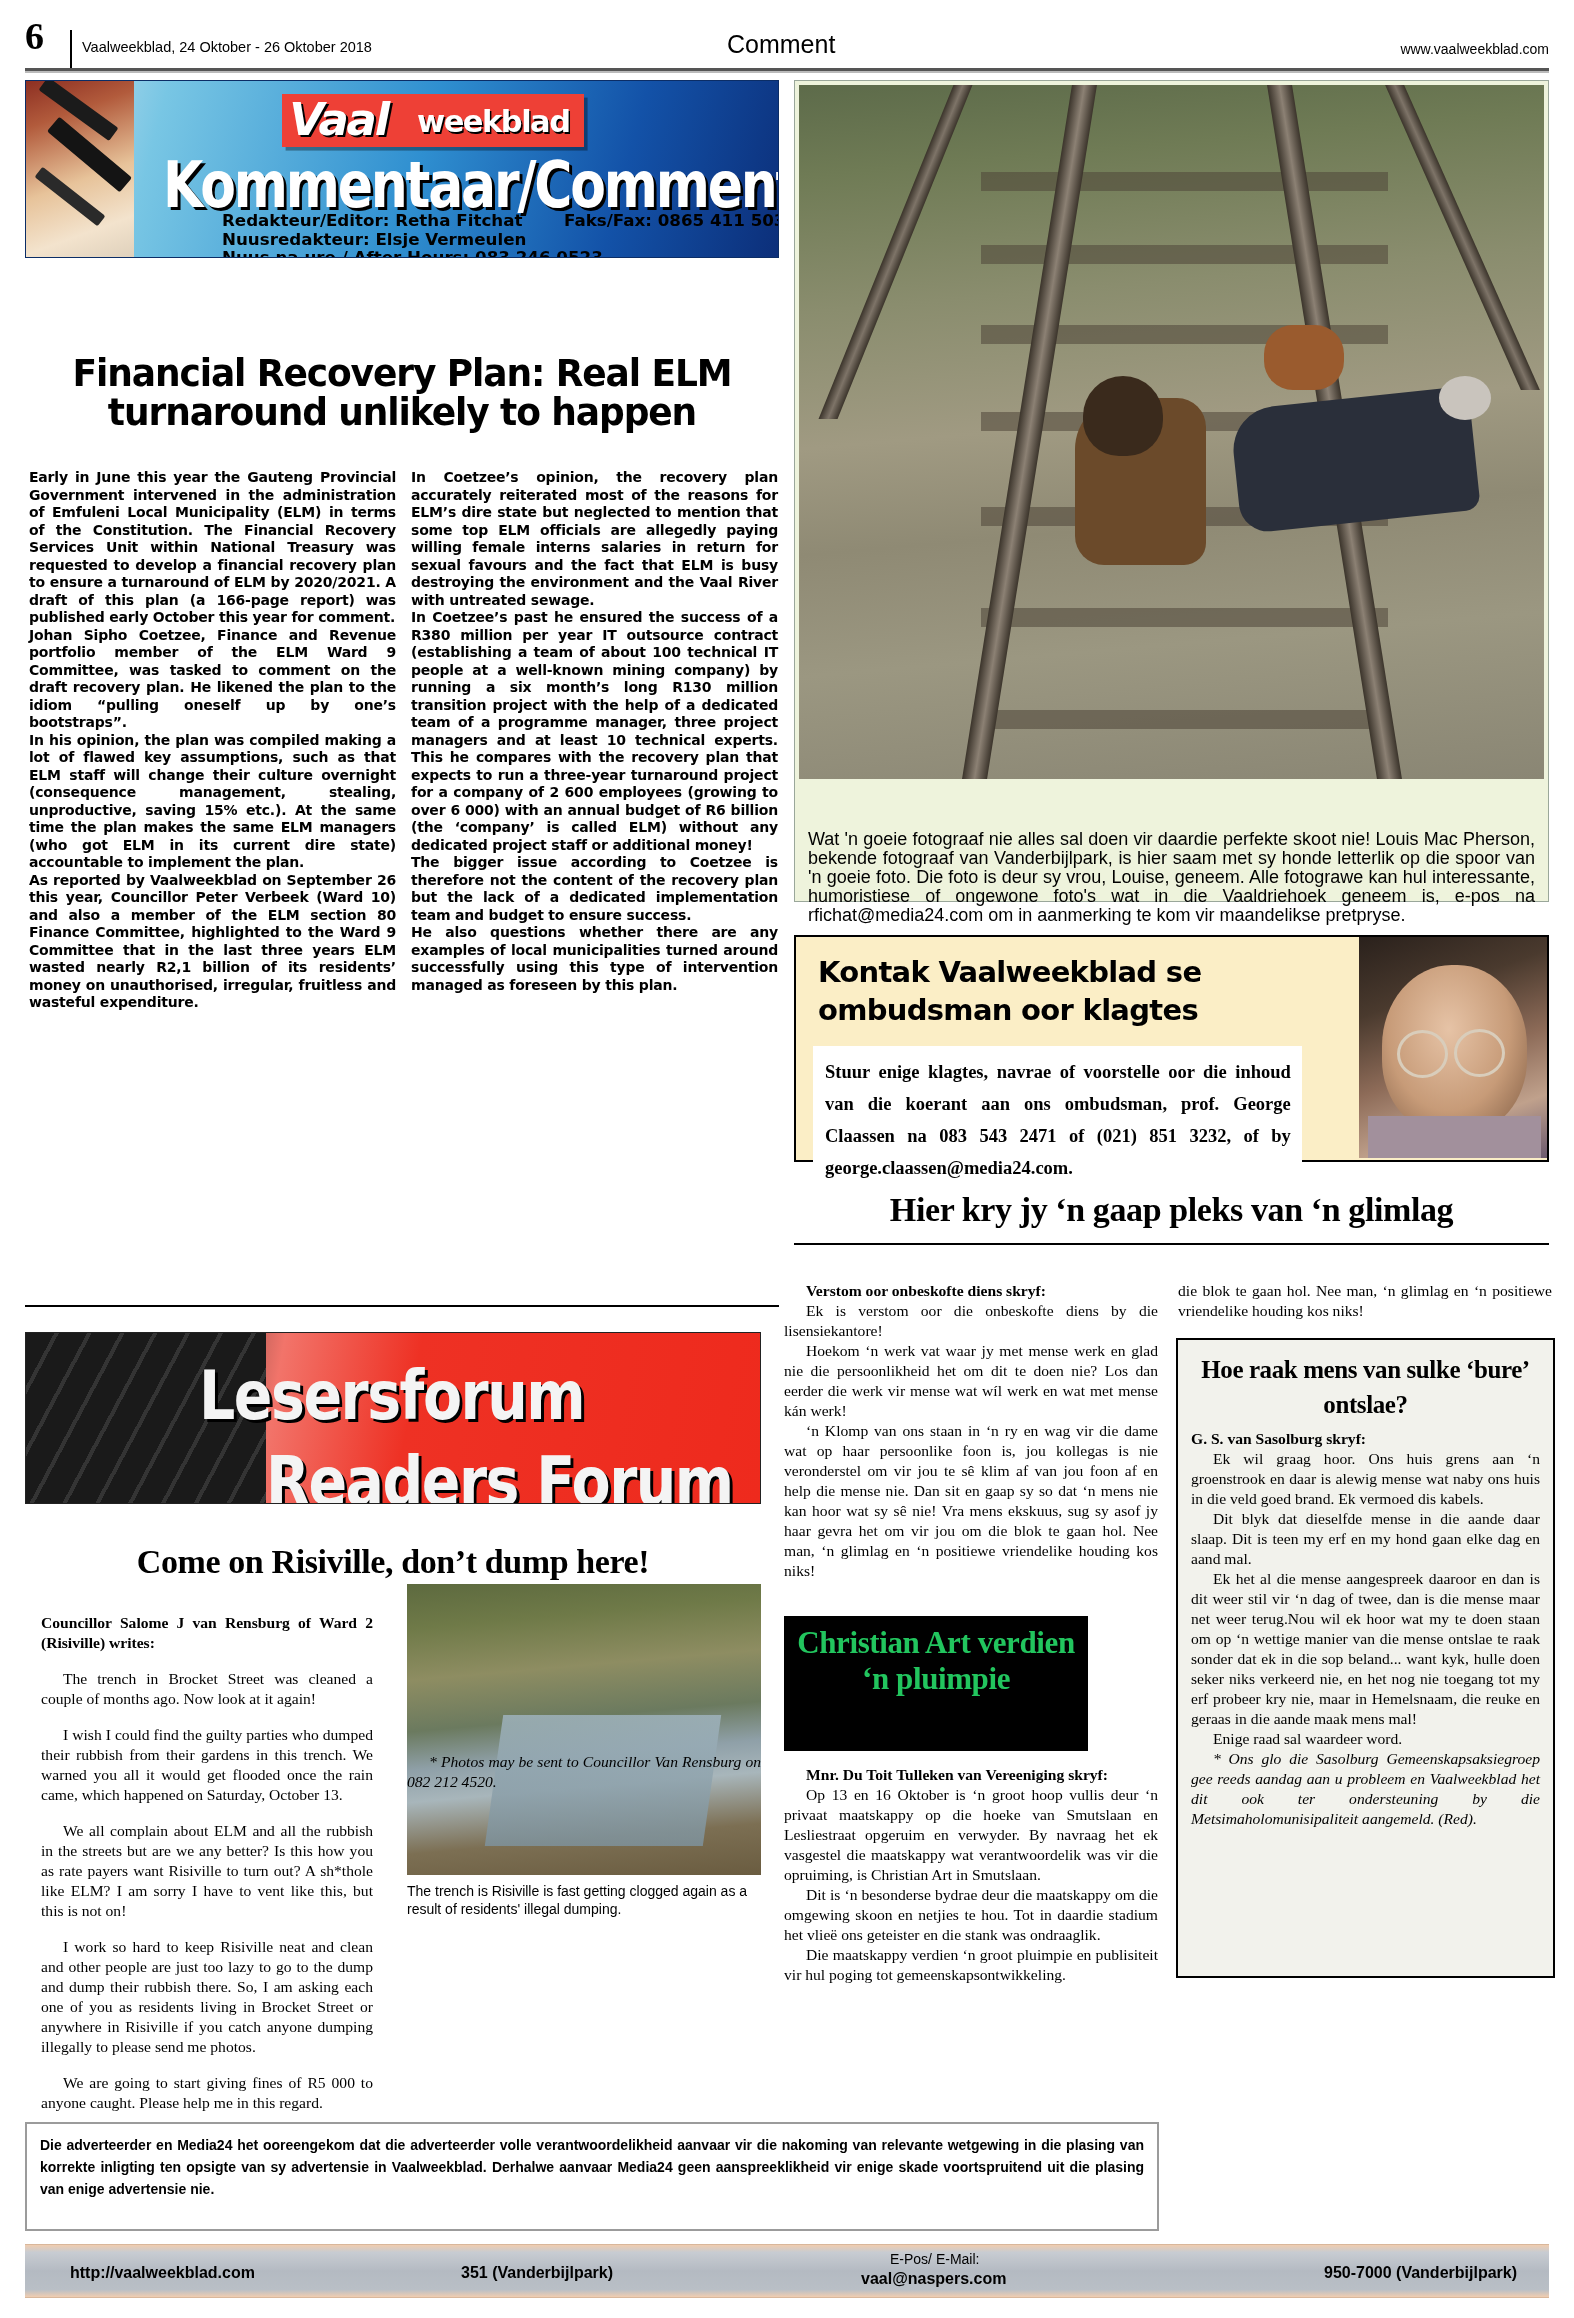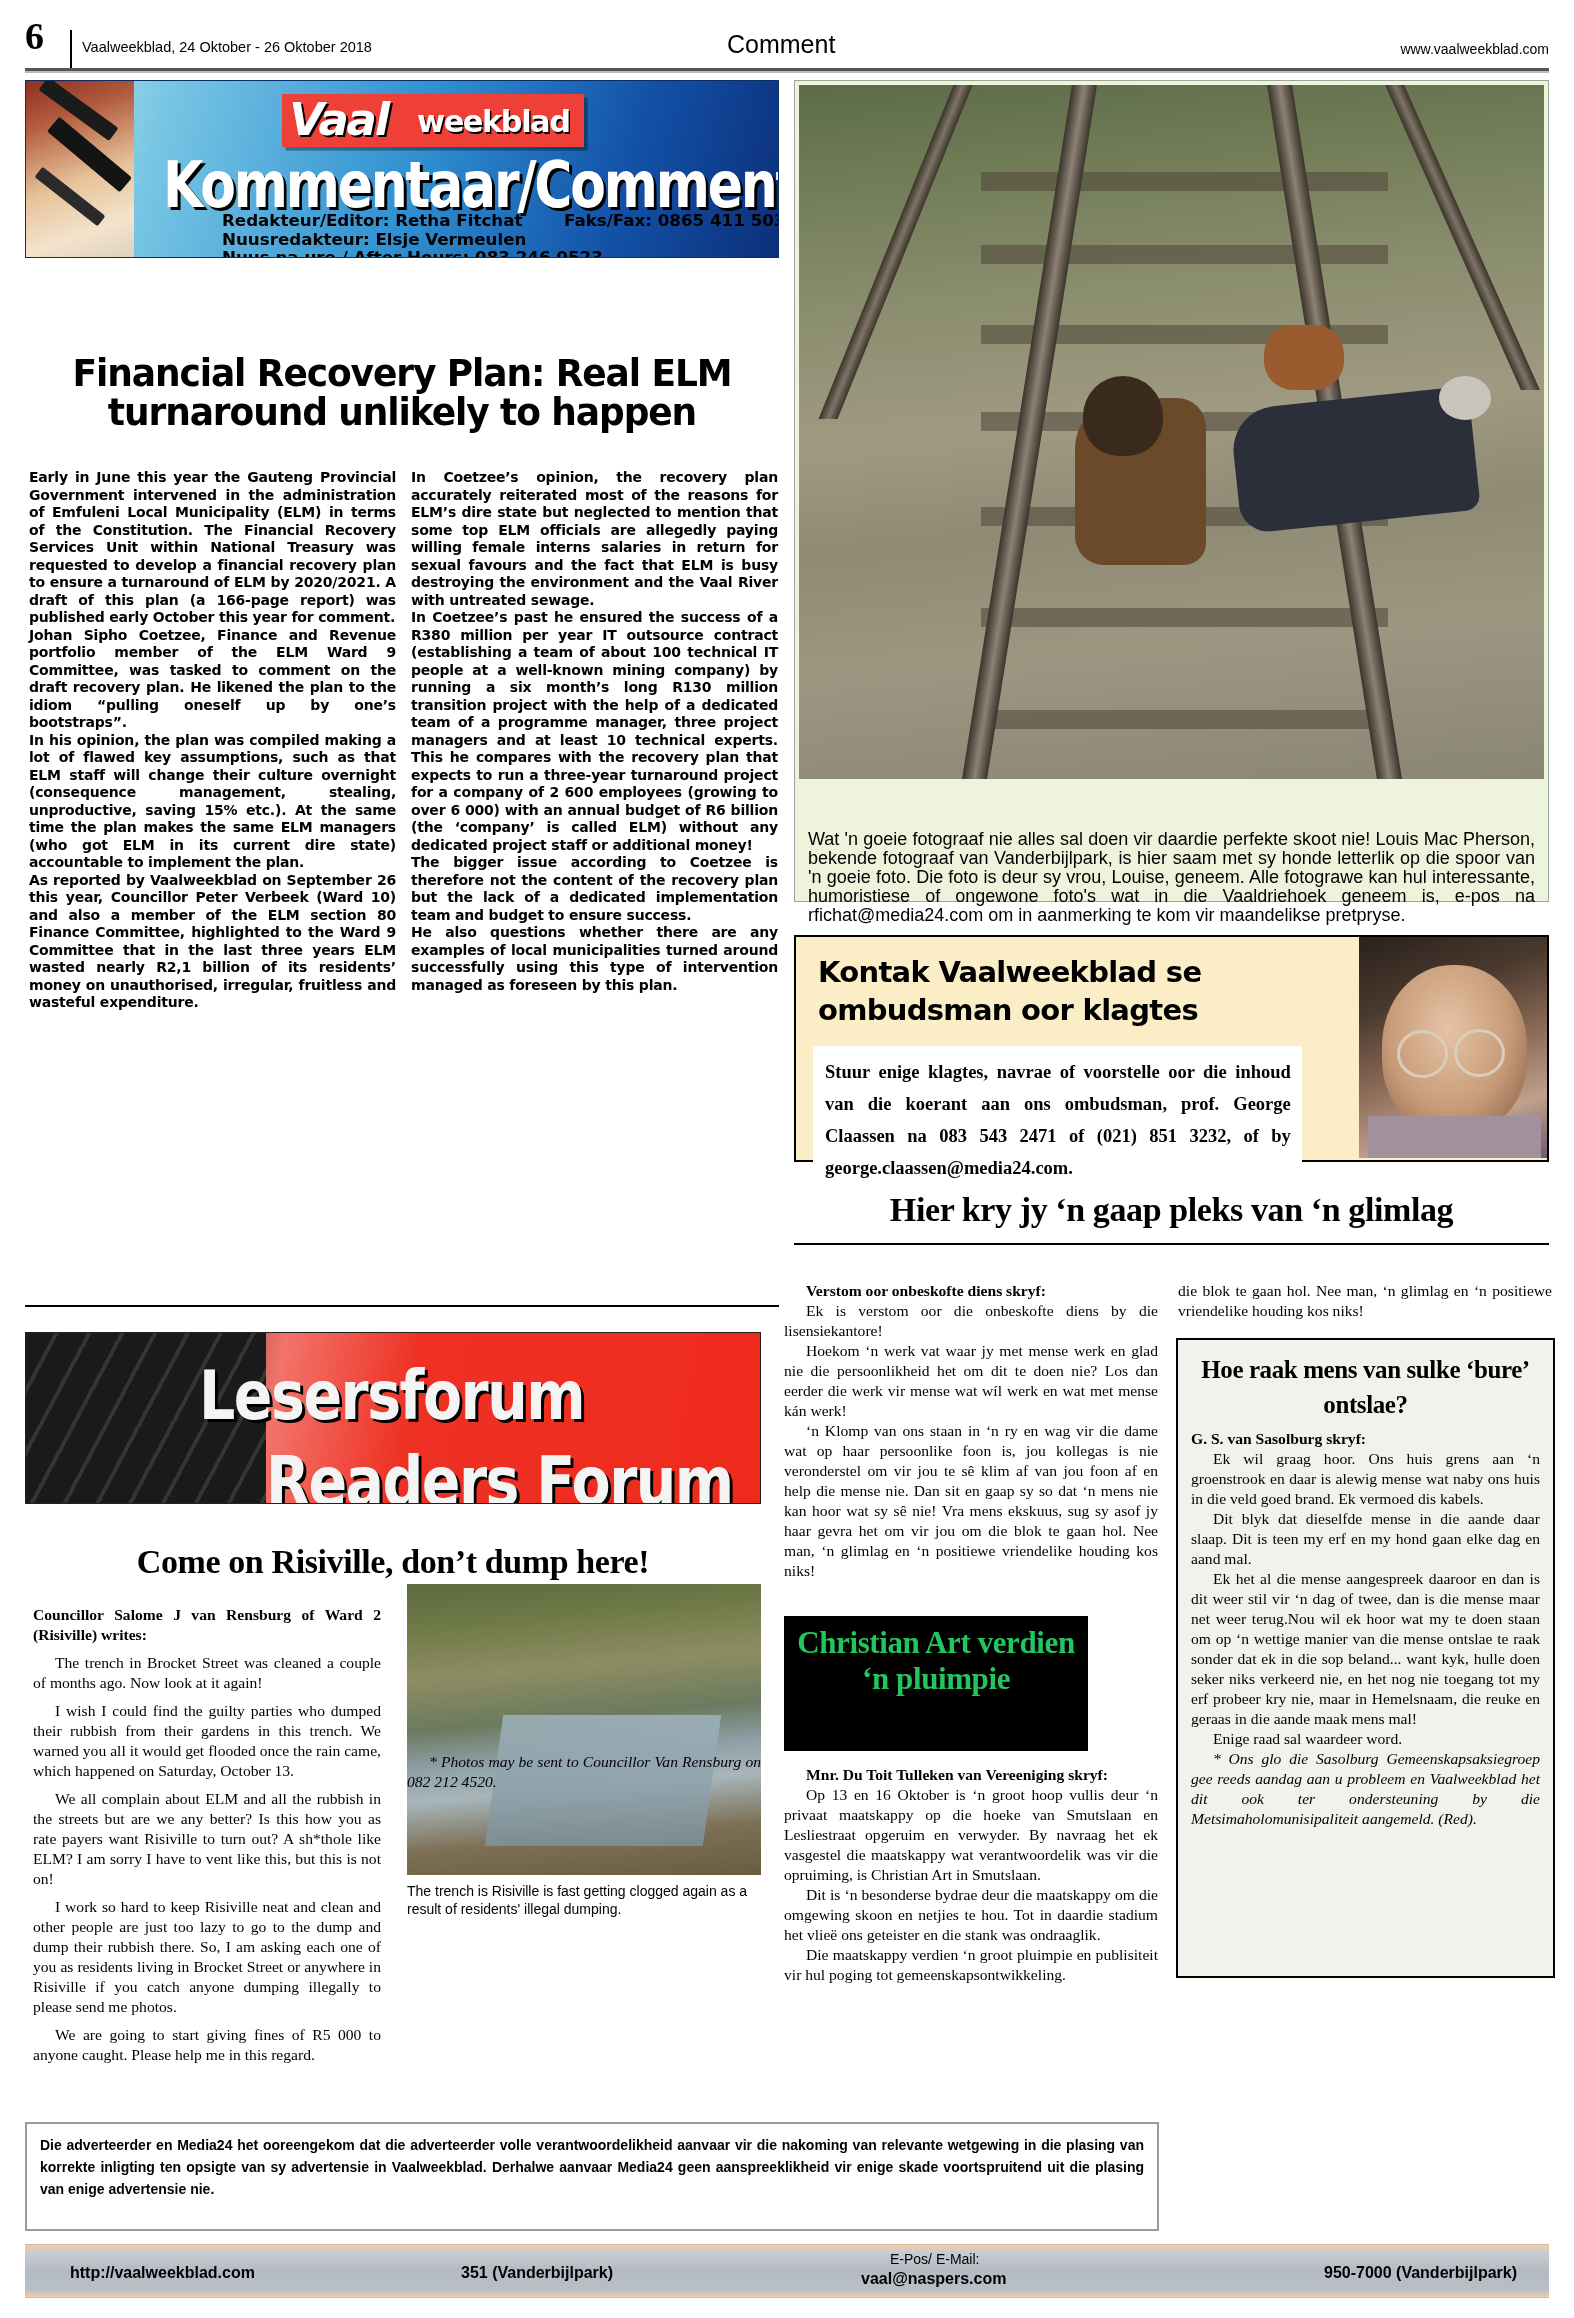--- a/index.html
+++ b/index.html
@@ -125,21 +125,21 @@
      background:repeating-linear-gradient(118deg,#1a1a1a 0 25px,#343434 25px 29px),linear-gradient(120deg,#0d0d0d,#3a3a3a);}
   #lf-t1{position:absolute;left:173px;top:23px;font-family:"DejaVu Sans",sans-serif;font-weight:800;font-size:57px;color:#f4f4f4;
      letter-spacing:-1.5px;text-shadow:2.9px 2.9px 0 #000;transform:scaleY(1.18);transform-origin:left top;white-space:nowrap;}
   #lf-t2{position:absolute;left:240px;top:109px;font-family:"DejaVu Sans",sans-serif;font-weight:800;font-size:57px;color:#f4f4f4;
      letter-spacing:-1.5px;text-shadow:2.9px 2.9px 0 #000;transform:scaleY(1.18);transform-origin:left top;white-space:nowrap;}
 
   
   #risi-head{left:25px;top:1543px;width:736px;text-align:center;font-family:"Liberation Serif",serif;font-weight:700;
      font-size:34px;letter-spacing:-0.4px;}
   #risi-c1{left:25px;top:1597px;width:364px;font-family:"Liberation Serif",serif;font-size:15.6px;line-height:20px;text-align:justify;}
-  #risi-c1 p{margin:8px;text-indent:22px;}
+  #risi-c1 p{margin:16px;text-indent:22px;}
   #risi-c2{left:407px;top:1752px;width:354px;font-family:"Liberation Serif",serif;font-size:15.6px;line-height:20px;text-align:justify;}
   #risi-c2 p{margin:0;text-indent:22px;}
 
   #trench-img{position:absolute;left:407px;top:1584px;width:354px;height:291px;overflow:hidden;
      background:linear-gradient(175deg,#5d6a3f 0%,#6f7a48 14%,#8e8d62 30%,#6b7a5f 46%,#8fa0a8 58%,#a8b6bb 68%,#7c6f53 84%,#6a5c40 100%);}
   #trench-water{position:absolute;left:87px;top:131px;width:218px;height:131px;background:linear-gradient(180deg,#9fb3bd,#7e929c);transform:skewX(-8deg);opacity:.85;}
   #trench-cap{position:absolute;left:407px;top:1882px;width:354px;font-family:"Liberation Sans",sans-serif;font-size:14px;line-height:18px;text-align:left;}
 
   
   #disc-box{left:25px;top:2122px;width:1134px;height:109px;border:2.2px solid #9b9b9b;background:#fff;box-sizing:border-box;padding:10.2px 13px;

